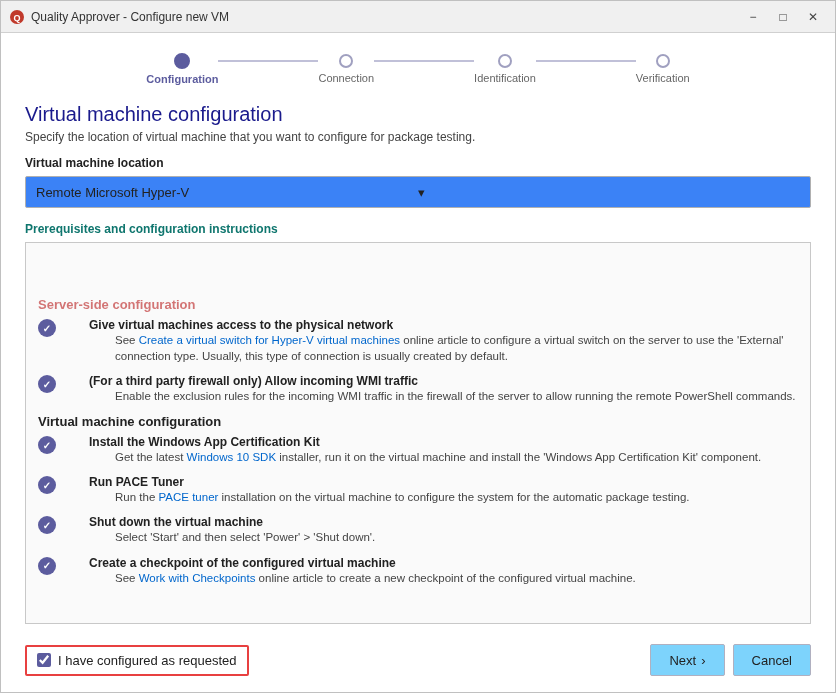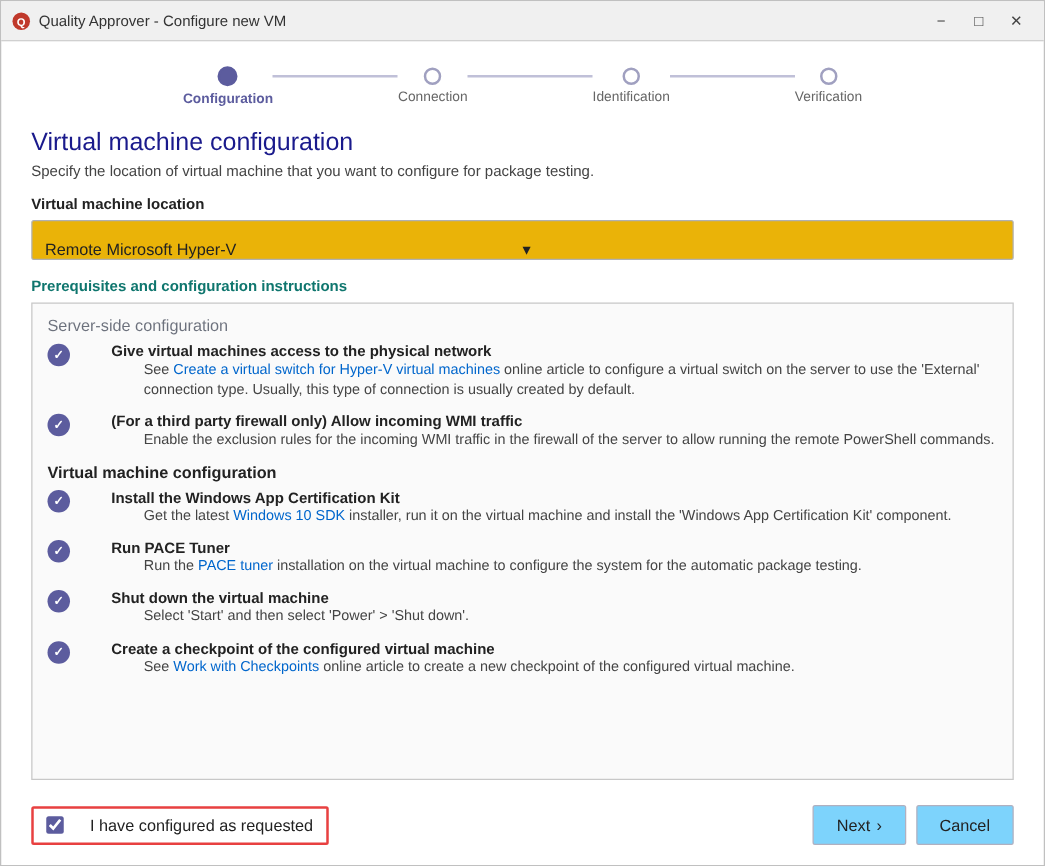--- a/index.html
+++ b/index.html
@@ -130,23 +130,23 @@
       font-size: 12px;
       font-weight: 600;
       color: #222;
       margin-bottom: 6px;
     }
     .dropdown-box {
       border: 1px solid #b0b0b0;
       border-radius: 2px;
       height: 32px;
       display: flex;
-      align-items: flex-end;
+      align-items: center;
       padding: 0 10px;
-      background: #eab308;
+      background: #3b82f6;
       cursor: pointer;
       margin-bottom: 14px;
       position: relative;
     }
     .dropdown-box span { flex: 1; font-size: 13px; color: #222; }
     .dropdown-arrow {
       font-size: 12px;
       color: #555;
     }
 
@@ -213,42 +213,43 @@
       margin-left: 26px;
     }
     .instr-text-desc a, .link {
       color: #0066cc;
       text-decoration: none;
     }
 
     
     .partial-header {
       font-size: 13px;
-      font-weight: 400;
-      color: #0f172a;
+      font-weight: 700;
+      color: #b91c1c;
       margin-bottom: 6px;
       opacity: 0.6;
+      margin-top: 44px;
     }
 
     
     .instructions-box::-webkit-scrollbar { width: 8px; }
     .instructions-box::-webkit-scrollbar-track { background: #f0f0f0; }
     .instructions-box::-webkit-scrollbar-thumb { background: #c0c0c0; }
 
     
     .footer {
       display: flex;
       align-items: center;
       padding: 10px 0 0 0;
       margin-top: 10px;
     }
     .checkbox-label {
       display: flex;
       align-items: center;
-      gap: 21px;
+      gap: 7px;
       font-size: 13px;
       color: #222;
       border: 2px solid #e84040;
       padding: 6px 10px;
       border-radius: 2px;
       cursor: pointer;
     }
     .checkbox-input {
       width: 14px;
       height: 14px;

